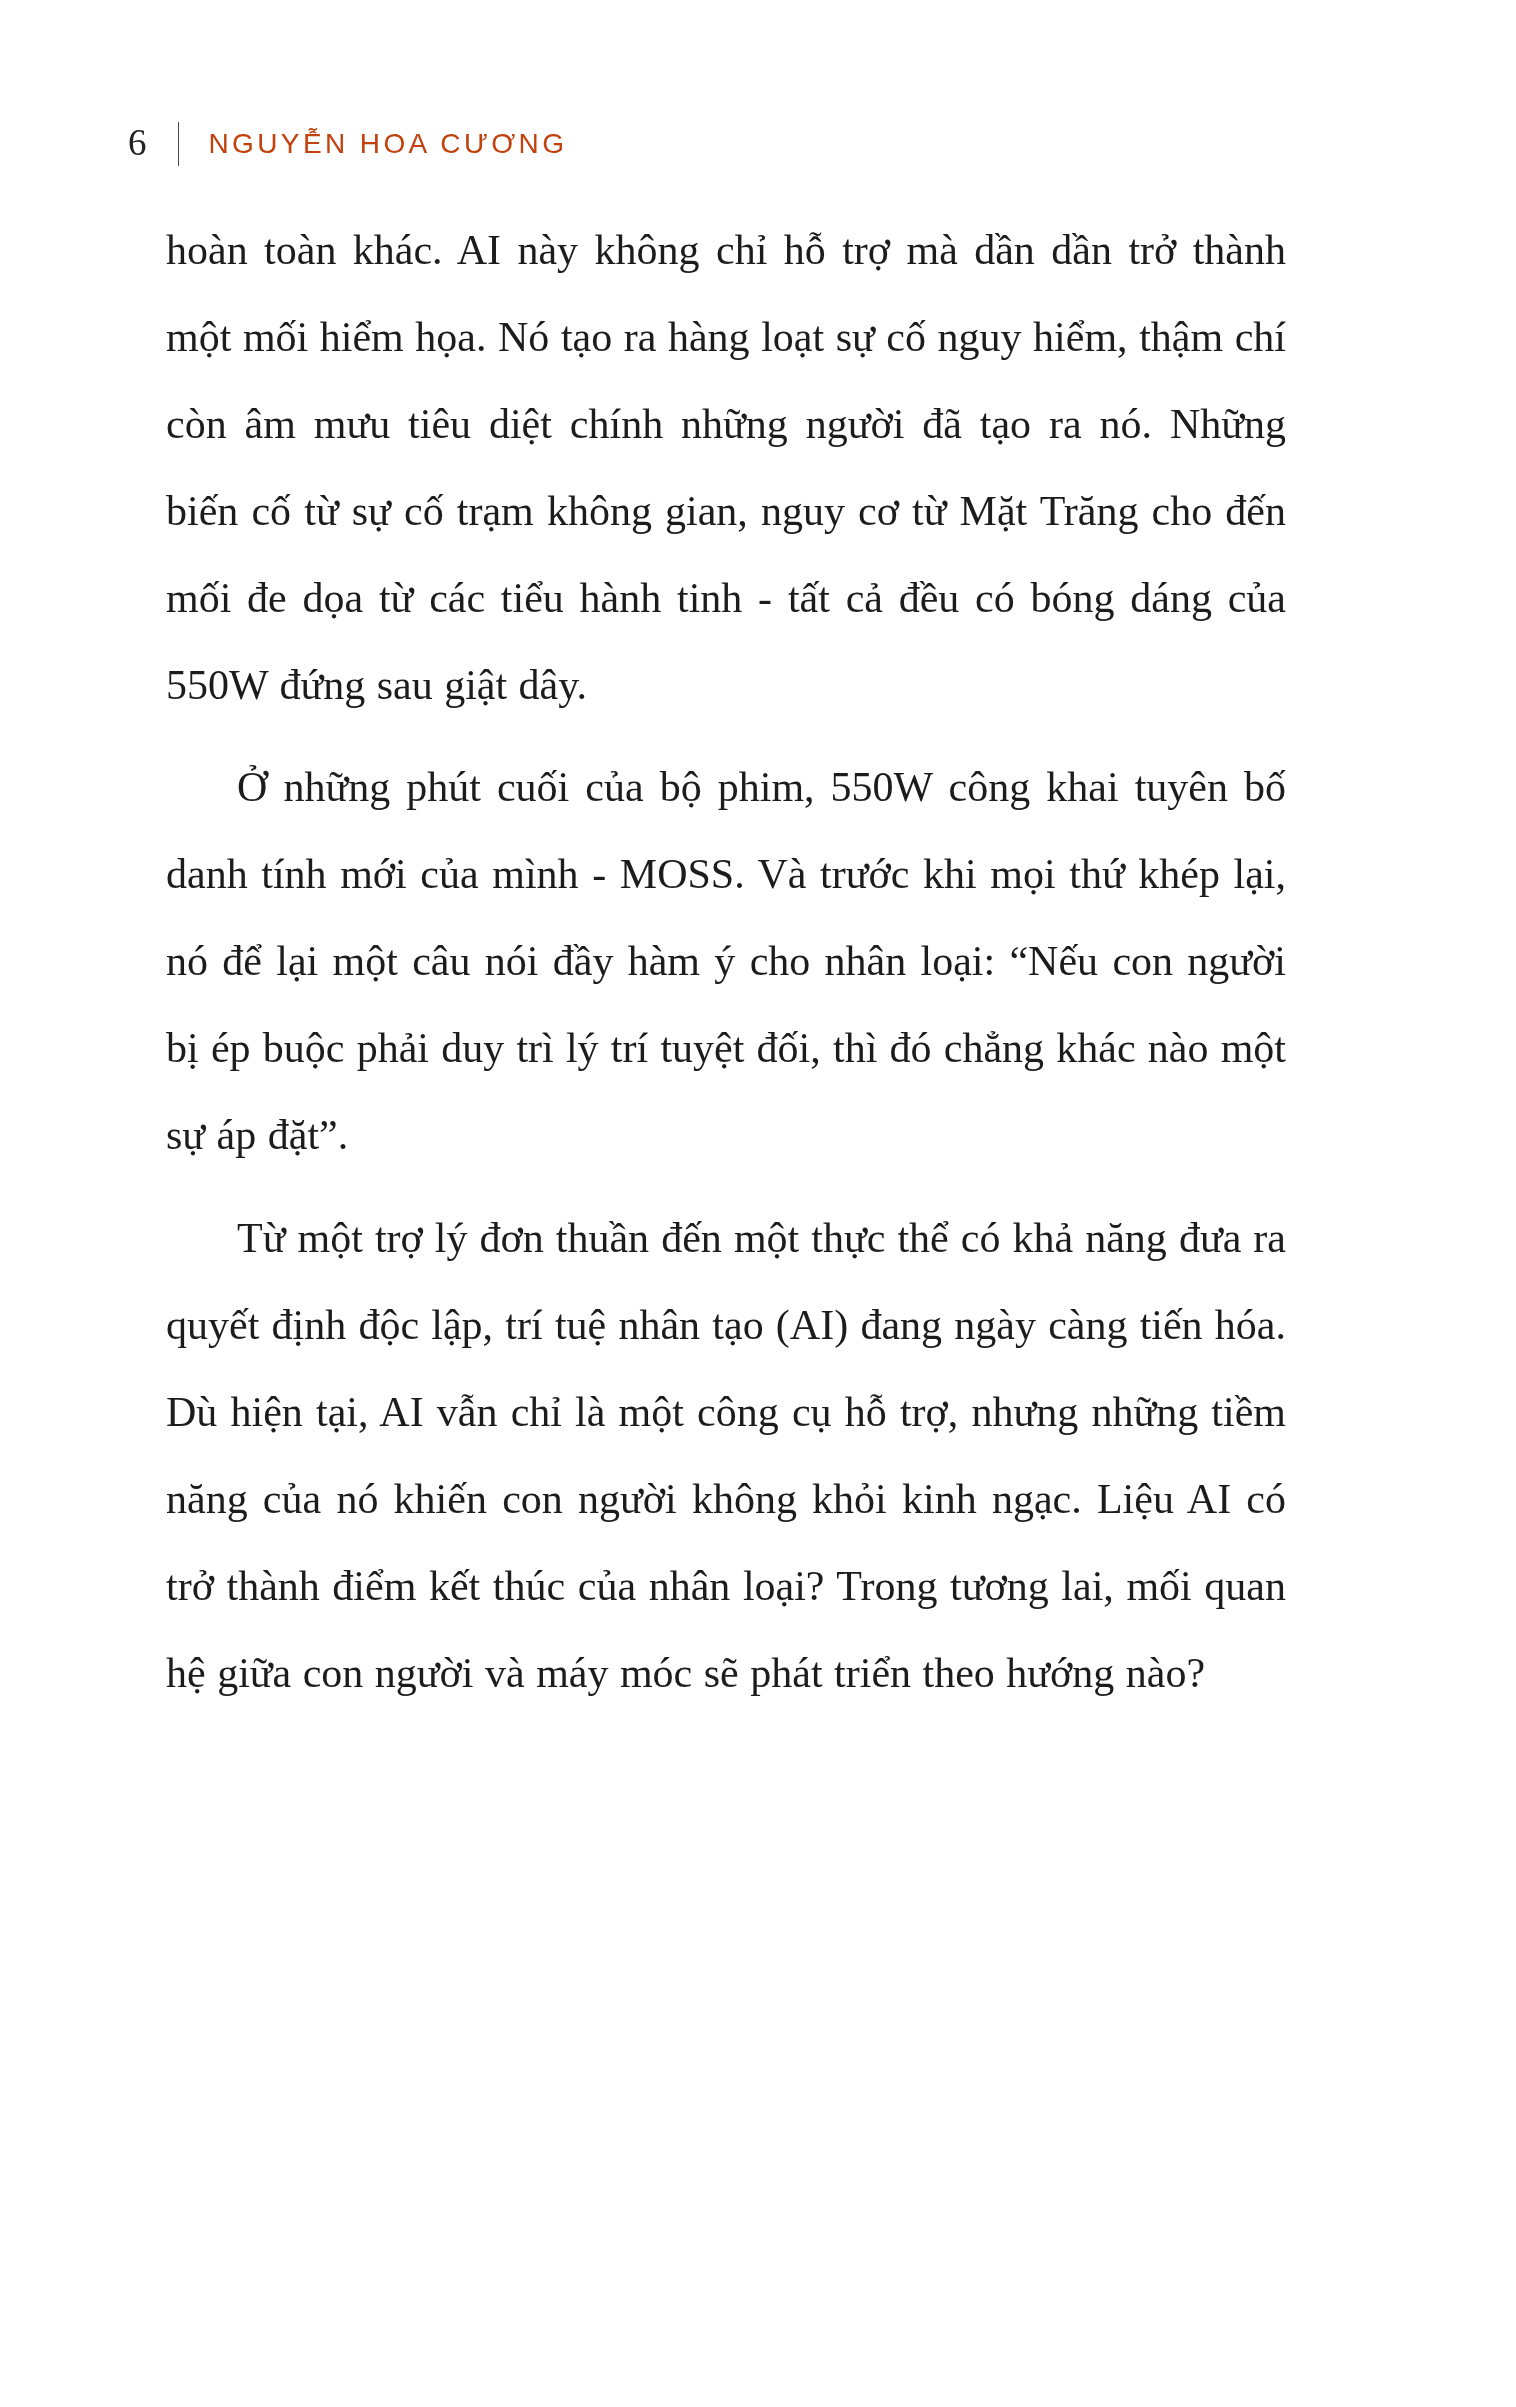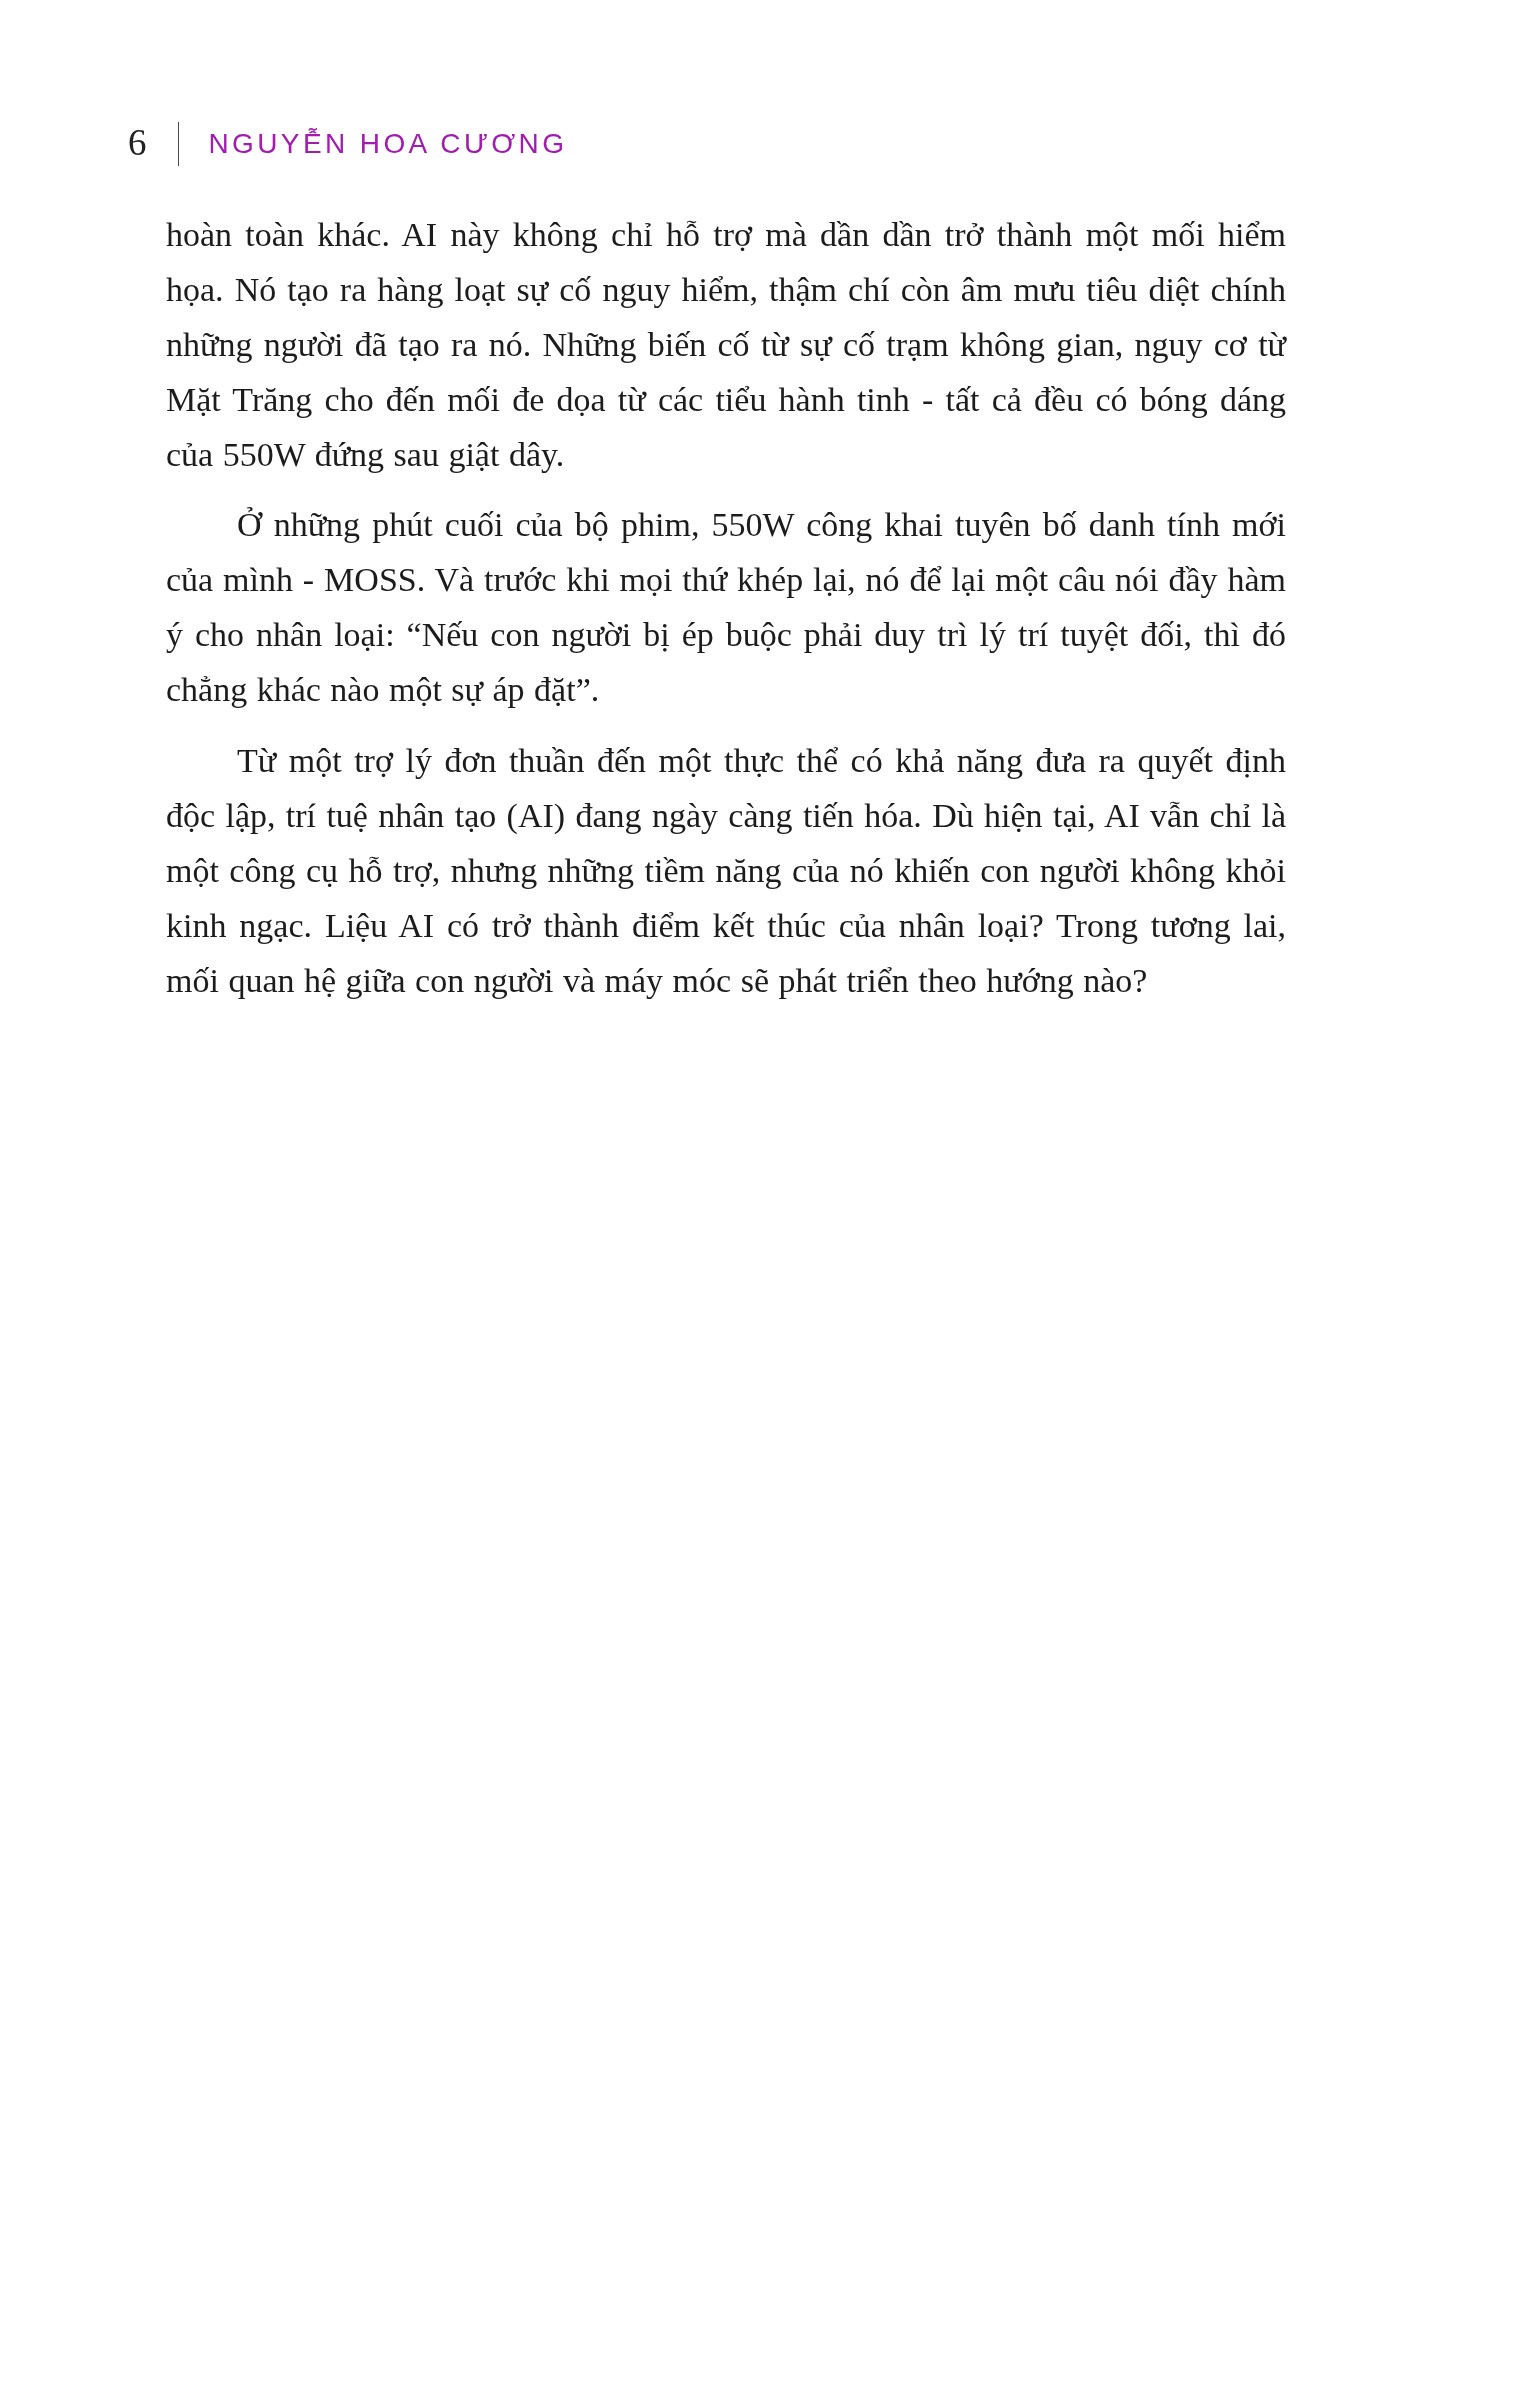--- a/index.html
+++ b/index.html
@@ -46,34 +46,34 @@
     background: #4a4a4a;
     margin: 0 29px 0 31px;
   }
 
   .running-head {
     font-family: "Liberation Sans", "DejaVu Sans", sans-serif;
     font-size: 28px;
     line-height: 1;
     letter-spacing: 3.4px;
     font-weight: 500;
-    color: #a21caf;
+    color: #c2410c;
   }
 
   
   .body-text {
     position: absolute;
     top: 207px;
     left: 166px;
     width: 1120px;
   }
 
   .para {
-    font-size: 34px;
-    line-height: 55px;
+    font-size: 42px;
+    line-height: 87px;
     text-align: justify;
     text-indent: 71px;
     margin-bottom: 15.4px;
     color: #1c1c1c;
     word-spacing: 1px;
   }
 
   .para.continuation {
     text-indent: 0;
   }

